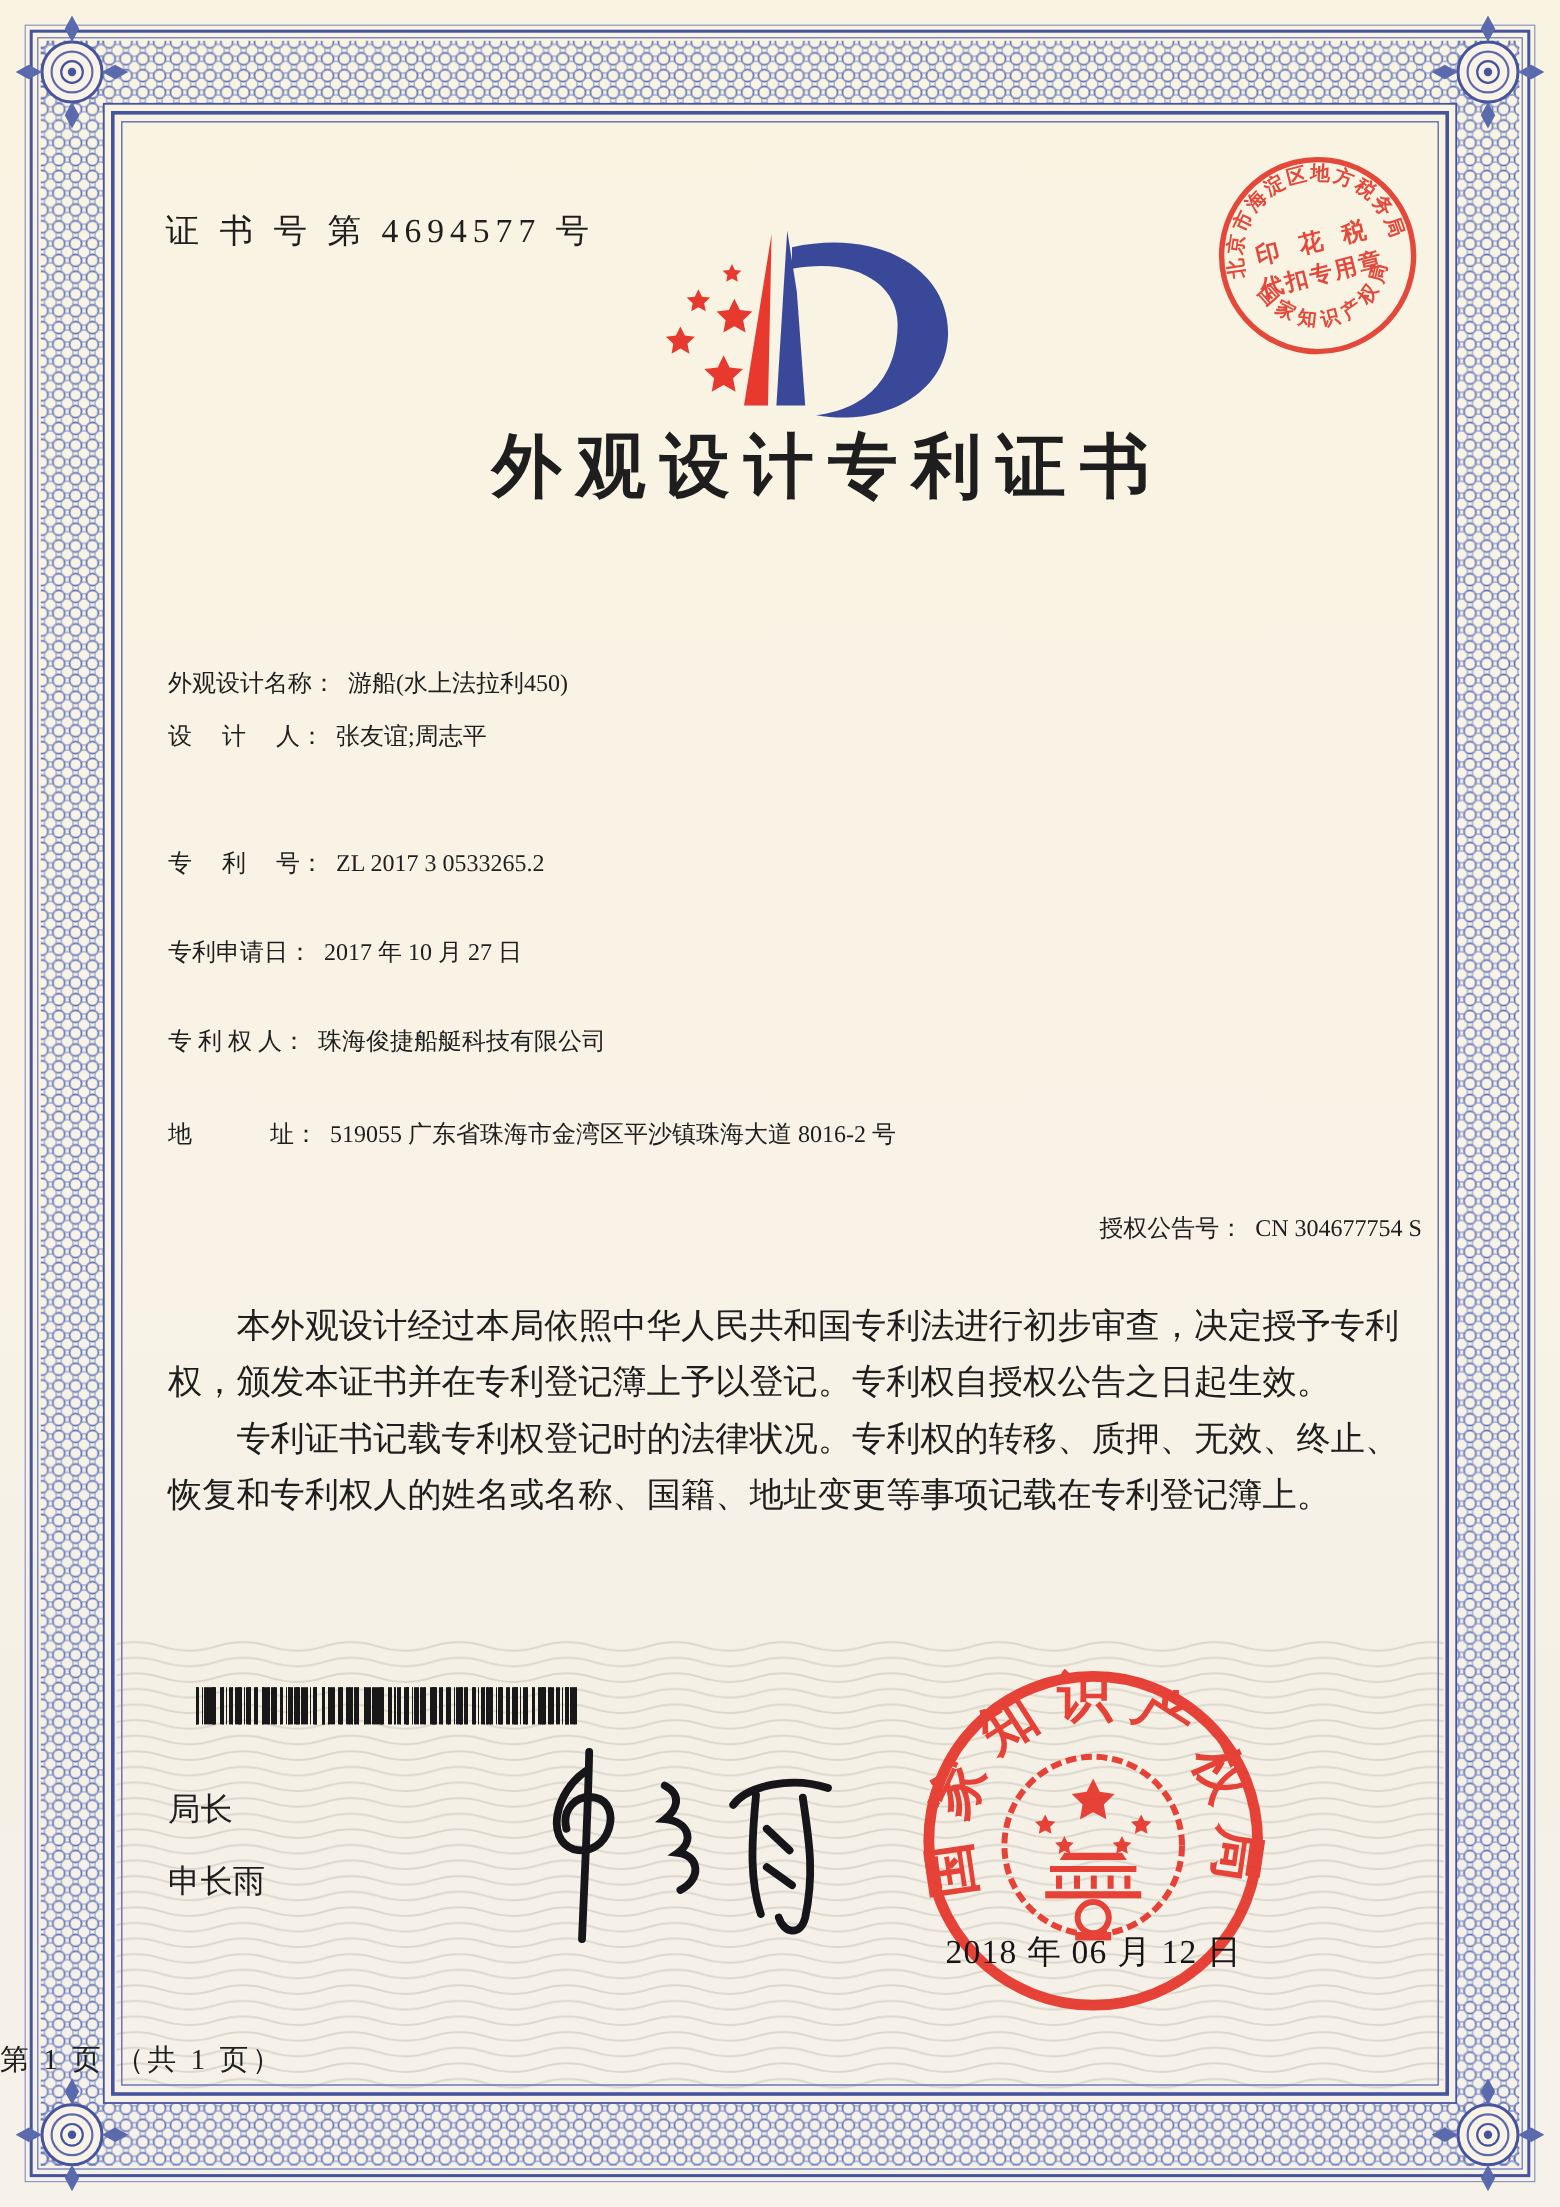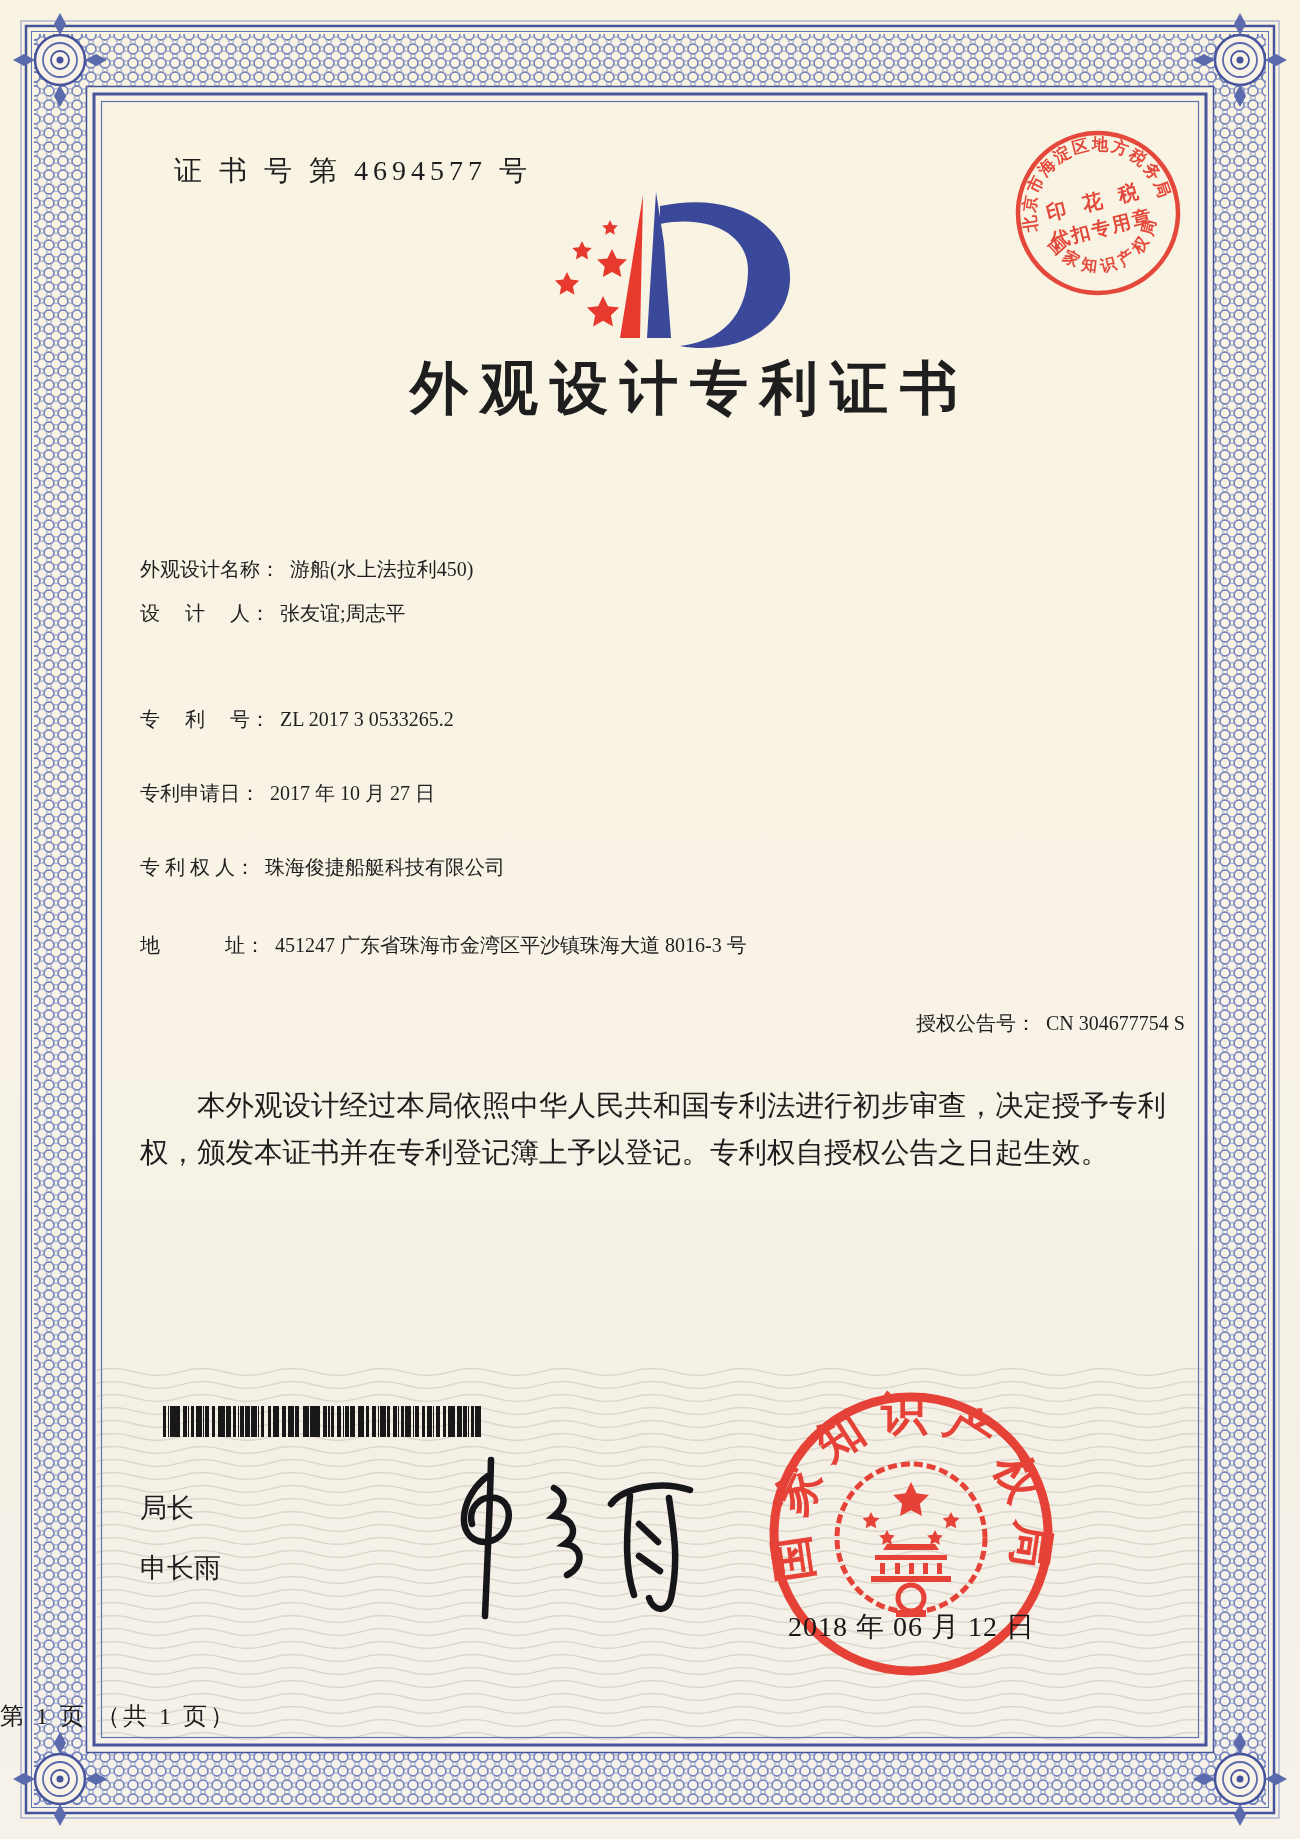--- a/index.html
+++ b/index.html
@@ -3,21 +3,21 @@
 <meta charset="utf-8">
 <style>
   html,body{margin:0;padding:0;}
   body{
     width:1300px;height:1839px;position:relative;overflow:hidden;
     background:linear-gradient(180deg,#f9f3e2 0%,#f8f3e6 55%,#f4f0e6 78%,#f6f2ea 100%);
     font-family:"Liberation Serif","DejaVu Serif",serif;
     color:#1e1e1e;
   }
   .abs{position:absolute;}
-  .certno{left:138px;top:152px;font-size:28px;letter-spacing:5px;z-index:3;margin-left:36px;}
+  .certno{left:138px;top:174px;font-size:28px;letter-spacing:5px;z-index:3;}
   .title{left:0;top:350px;width:100%;text-align:center;font-size:58px;font-weight:bold;letter-spacing:12px;z-index:3;padding-left:40px;}
   .frow{left:140px;font-size:20px;white-space:nowrap;z-index:3;}
   .frow .val{margin-left:10px;}
   .col2{left:728px;top:0;margin-left:48px;}
   .paras{left:140px;top:1082px;width:1026px;font-size:28.5px;line-height:47px;text-align:justify;z-index:3;}
   .paras p{margin:0;text-indent:2em;}
   .barcode{
     left:163px;top:1406px;width:318px;height:31px;z-index:3;
     background-image:
       repeating-linear-gradient(90deg,#181818 0 3px,rgba(0,0,0,0) 3px 7px),
@@ -119,28 +119,29 @@
 <div class="abs frow" style="top:706px">
   <span class="lab">专　 利　 号：</span><span class="val">ZL 2017 3 0533265.2</span>
 </div>
 <div class="abs frow" style="top:780px">
   <span class="lab">专利申请日：</span><span class="val">2017 年 10 月 27 日</span>
 </div>
 <div class="abs frow" style="top:854px">
   <span class="lab">专 利 权 人：</span><span class="val">珠海俊捷船艇科技有限公司</span>
 </div>
 <div class="abs frow" style="top:932px">
-  <span class="lab">地　　　 址：</span><span class="val">451247 广东省珠海市金湾区平沙镇珠海大道 8016-3 号</span>
+  <span class="lab">地　　　 址：</span><span class="val">519055 广东省珠海市金湾区平沙镇珠海大道 8016-2 号</span>
 </div>
 <div class="abs frow" style="top:1010px;width:1026px">
   <span class="abs col2"><span class="lab">授权公告号：</span><span class="val">CN 304677754 S</span></span>
 </div>
 
 <div class="abs paras">
   <p>本外观设计经过本局依照中华人民共和国专利法进行初步审查，决定授予专利权，颁发本证书并在专利登记簿上予以登记。专利权自授权公告之日起生效。</p>
+  <p>专利证书记载专利权登记时的法律状况。专利权的转移、质押、无效、终止、恢复和专利权人的姓名或名称、国籍、地址变更等事项记载在专利登记簿上。</p>
 </div>
 
 <div class="abs barcode"></div>
 
 <div class="abs bureau">
   <div>局长</div>
   <div>申长雨</div>
 </div>
 
 <svg class="abs z4" style="left:368px;top:1448px" width="340" height="180" viewBox="0 0 340 180">

